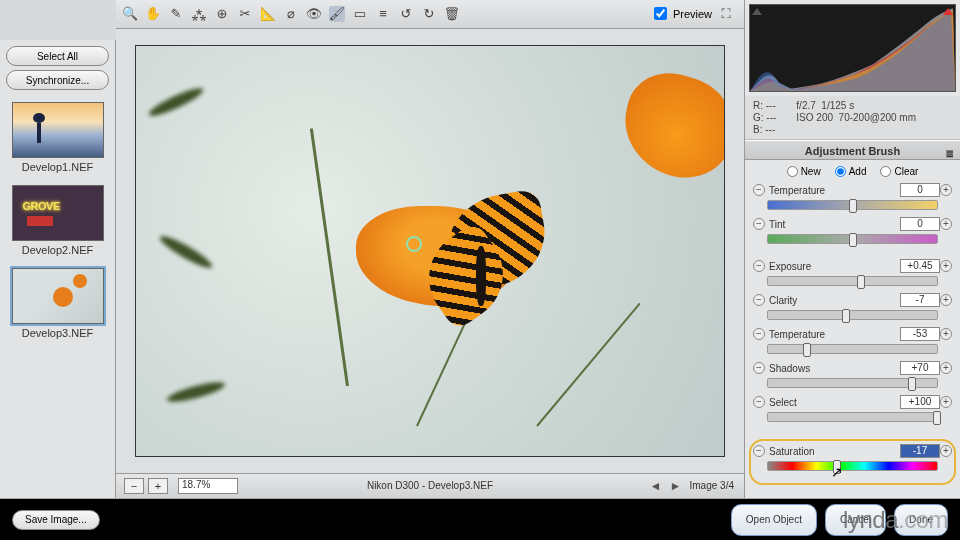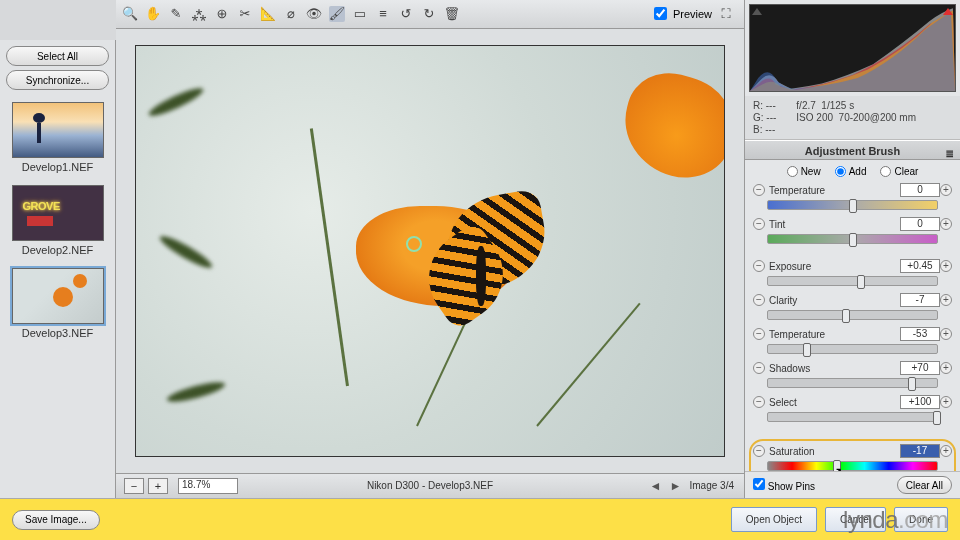--- a/index.html
+++ b/index.html
@@ -97,27 +97,27 @@
 .sat-highlight { border:2px solid #e8b63a; border-radius:14px; padding:3px 2px 5px 2px; margin:2px -4px 8px -4px;}
 .cursor-arrow { position:absolute; left:78px; top:20px; font-size:14px; color:#000; z-index:5;}
 
 .slider-spacer { height:8px; }
 
 .pins-row { display:flex; justify-content:space-between; align-items:center; padding:4px 8px; font-size:10px; border-top:1px solid #bbb;}
 .pins-row input{width:12px;height:12px;}
 .clear-btn { height:18px; font-size:10px; padding:0 8px; background:linear-gradient(#f8f8f8,#ddd); border:1px solid #888; border-radius:9px; cursor:pointer;}
 
 
-.footer { position:absolute; bottom:0; left:0; right:0; height:42px; background:#fde047; border-top:1px solid #aaa; display:flex; align-items:center; padding:0 12px; }
+.footer { position:absolute; bottom:0; left:0; right:0; height:42px; background:#000000; border-top:1px solid #aaa; display:flex; align-items:center; padding:0 12px; }
 .footer-left { }
 .save-btn { height:20px; font-size:10px; padding:0 12px; background:linear-gradient(#f8f8f8,#ddd); border:1px solid #888; border-radius:10px; cursor:pointer;}
 .footer-center { position:absolute; left:50%; transform:translateX(-50%); font-size:10px; }
 .footer-center a { color:#4462b0; text-decoration:underline; cursor:pointer;}
 .footer-right { position:absolute; right:12px; display:flex; gap:8px;}
-.fbtn { height:25px; font-size:10px; padding:0 14px; background:linear-gradient(#f6f8fb,#dde4ee); border:1px solid #7a9ac9; border-radius:2px; cursor:pointer; color:#333;}
+.fbtn { height:32px; font-size:10px; padding:0 14px; background:linear-gradient(#f6f8fb,#dde4ee); border:1px solid #7a9ac9; border-radius:10px; cursor:pointer; color:#333;}
 
 .watermark { position:absolute; right:12px; bottom:6px; font-size:24px; color:rgba(160,160,160,0.85); font-weight:300; letter-spacing:-0.5px; z-index:99; pointer-events:none;}
 .watermark b { color:rgba(110,110,110,0.9); font-weight:400;}
 </style>
 </head>
 <body>
 
 <div class="app">
 
   <div class="left-sidebar">
@@ -350,24 +350,20 @@
               <span class="inc">+</span>
             </div>
             <div class="slider-track sat">
               <div class="slider-thumb" style="left:calc(41% - 4px)"></div>
             </div>
             <span class="cursor-arrow" style="transform: scaleX(-1);">↖</span>
           </div>
         </div>
       </div>
 
-    <div class="pins-row">
-      <label><input type="checkbox" checked="" style=""> <span>Show Pins</span></label>
-      <button class="clear-btn">Clear All</button>
-    </div>
   </div>
 </div>
 
 <div class="footer">
   <div class="footer-left">
     <button class="save-btn">Save Image...</button>
   </div>
   <div class="footer-right">
     <button class="fbtn">Open Object</button>
     <button class="fbtn">Cancel</button>

